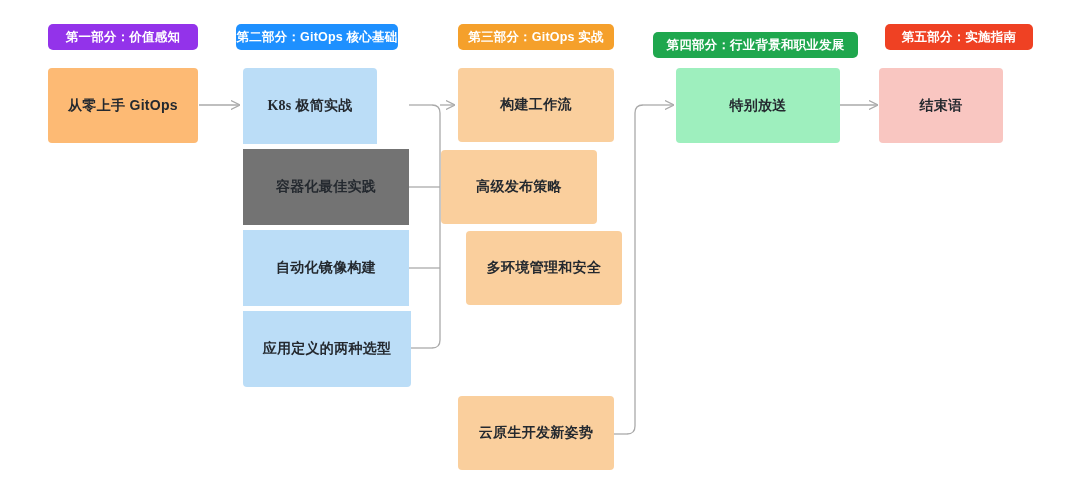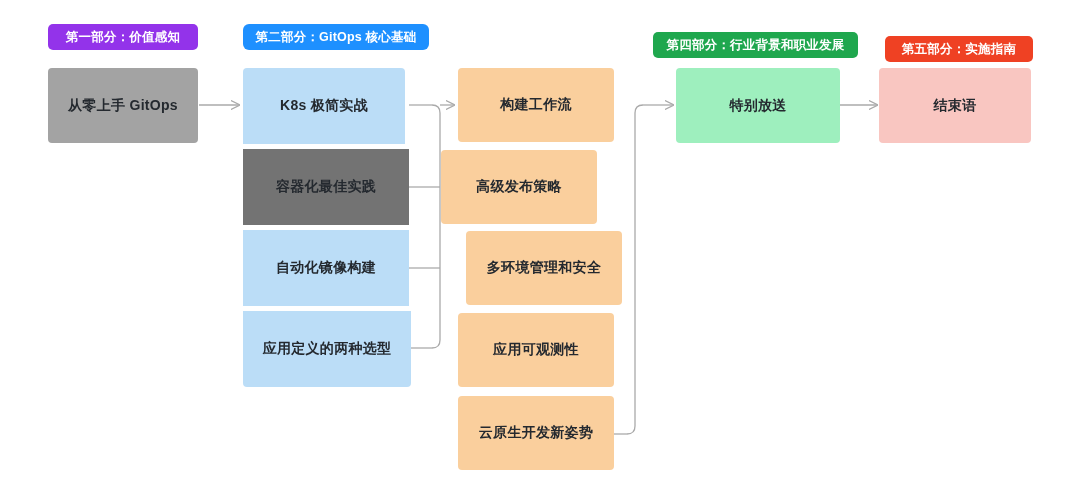--- a/index.html
+++ b/index.html
@@ -88,33 +88,33 @@
     <path d="M 440 105 L 454 105" fill="none" stroke="#aaaaaa" stroke-width="1.3" marker-end="url(#arrow)"></path>
 
     <path d="M 614 434 L 627 434" fill="none" stroke="#aaaaaa" stroke-width="1.3"></path>
     <path d="M 627 434 Q 635 434 635 426 L 635 113 Q 635 105 643 105" fill="none" stroke="#aaaaaa" stroke-width="1.3"></path>
     <path d="M 643 105 L 673 105" fill="none" stroke="#aaaaaa" stroke-width="1.3" marker-end="url(#arrow)"></path>
 
     <path d="M 828 105 L 877 105" fill="none" stroke="#aaaaaa" stroke-width="1.3" marker-end="url(#arrow)"></path>
   </svg>
 
   <div class="hdr" style="left: 48px; top: 24px; width: 150px; background-color: rgb(147, 51, 234);">第一部分：价值感知</div>
-  <div class="node" style="left: 48px; top: 68px; width: 150px; height: 75px; background-color: #a3a3a3;">从零上手 GitOps</div>
+  <div class="node" style="left: 48px; top: 68px; width: 150px; height: 75px; background-color: #fdba74;">从零上手 GitOps</div>
 
-  <div class="hdr" style="left: 243px; top: 24px; width: 186px; background-color: rgb(30, 144, 255); border-radius: 6px;">第二部分：GitOps 核心基础</div>
-  <div class="node sq-bottom" style="left: 243px; top: 68px; width: 162px; height: 76px; background-color: rgb(187, 221, 247);">K8s 极简实战</div>
+  <div class="hdr" style="left: 236px; top: 24px; width: 162px; background-color: rgb(30, 144, 255);">第二部分：GitOps 核心基础</div>
+  <div class="node sq-bottom" style="left: 243px; top: 68px; width: 134px; height: 76px; background-color: rgb(187, 221, 247); font-family: Liberation Serif, serif;">K8s 极简实战</div>
   <div class="node sq-all" style="left: 243px; top: 149px; width: 166px; height: 76px; background-color: #737373;">容器化最佳实践</div>
   <div class="node sq-all" style="left: 243px; top: 230px; width: 166px; height: 76px; background-color: rgb(187, 221, 247);">自动化镜像构建</div>
   <div class="node sq-top" style="left: 243px; top: 311px; width: 168px; height: 76px; background-color: rgb(187, 221, 247);">应用定义的两种选型</div>
 
+  <div class="hdr" style="left: 458px; top: 24px; width: 156px; background-color: rgb(245, 160, 43);">第三部分：GitOps 实战</div>
   <div class="node" style="left: 458px; top: 68px; width: 156px; height: 74px; background-color: rgb(250, 207, 157);">构建工作流</div>
   <div class="node" style="left: 441px; top: 150px; width: 156px; height: 74px; background-color: rgb(250, 207, 157);">高级发布策略</div>
   <div class="node" style="left: 458px; top: 231px; width: 156px; height: 74px; background-color: rgb(250, 207, 157); margin-left: 8px;">多环境管理和安全</div>
-  <div class="node" style="left: 458px; top: 313px; width: 156px; height: 74px; background-color: rgb(250, 207, 157);">应用可观测性</div>
   <div class="node" style="left: 458px; top: 396px; width: 156px; height: 74px; background-color: rgb(250, 207, 157);">云原生开发新姿势</div>
 
   <div class="hdr" style="left: 653px; top: 24px; width: 205px; background-color: rgb(31, 167, 78); margin-top: 8px;">第四部分：行业背景和职业发展</div>
   <div class="node" style="left: 676px; top: 68px; width: 164px; height: 75px; background-color: rgb(158, 239, 190);">特别放送</div>
 
-  <div class="hdr" style="left: 885px; top: 24px; width: 148px; background-color: rgb(239, 65, 35); margin-top: 12px;">第五部分：实施指南</div>
-  <div class="node" style="left: 879px; top: 68px; width: 152px; height: 75px; background-color: rgb(249, 198, 193); font-family: Liberation Mono, monospace;">结束语</div>
+  <div class="hdr" style="left: 885px; top: 24px; width: 148px; background-color: rgb(239, 65, 35);">第五部分：实施指南</div>
+  <div class="node" style="left: 879px; top: 68px; width: 124px; height: 75px; background-color: rgb(249, 198, 193); font-family: Liberation Mono, monospace;">结束语</div>
 
 </div>
 
 </body></html>

